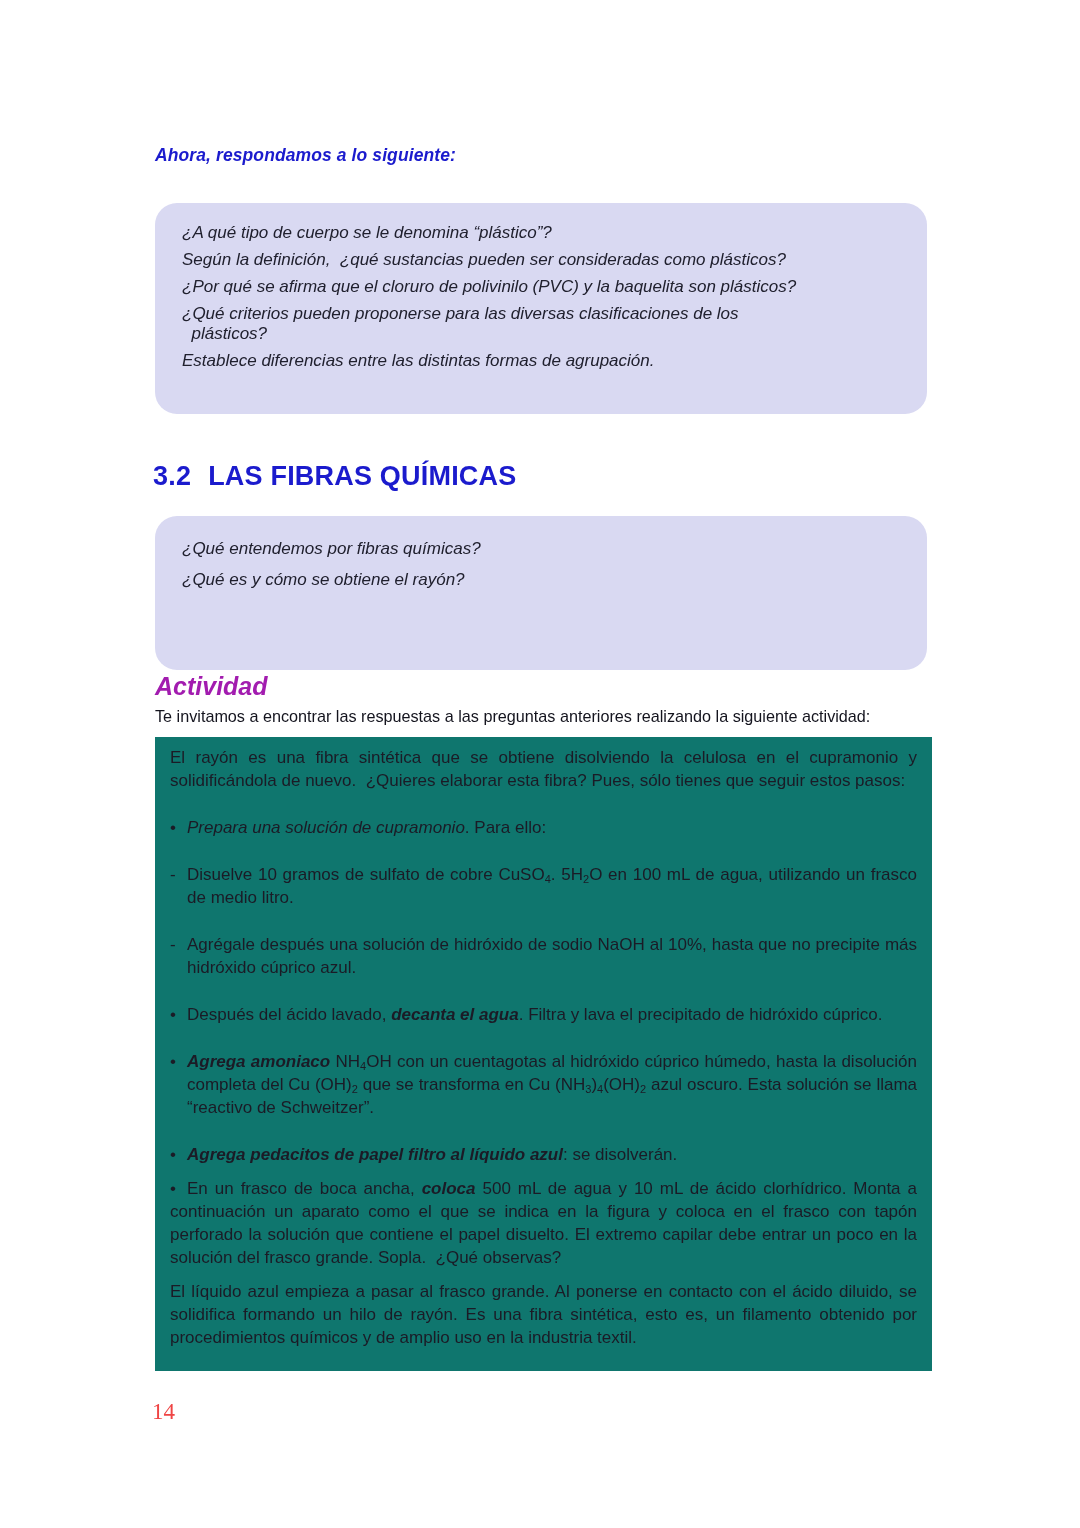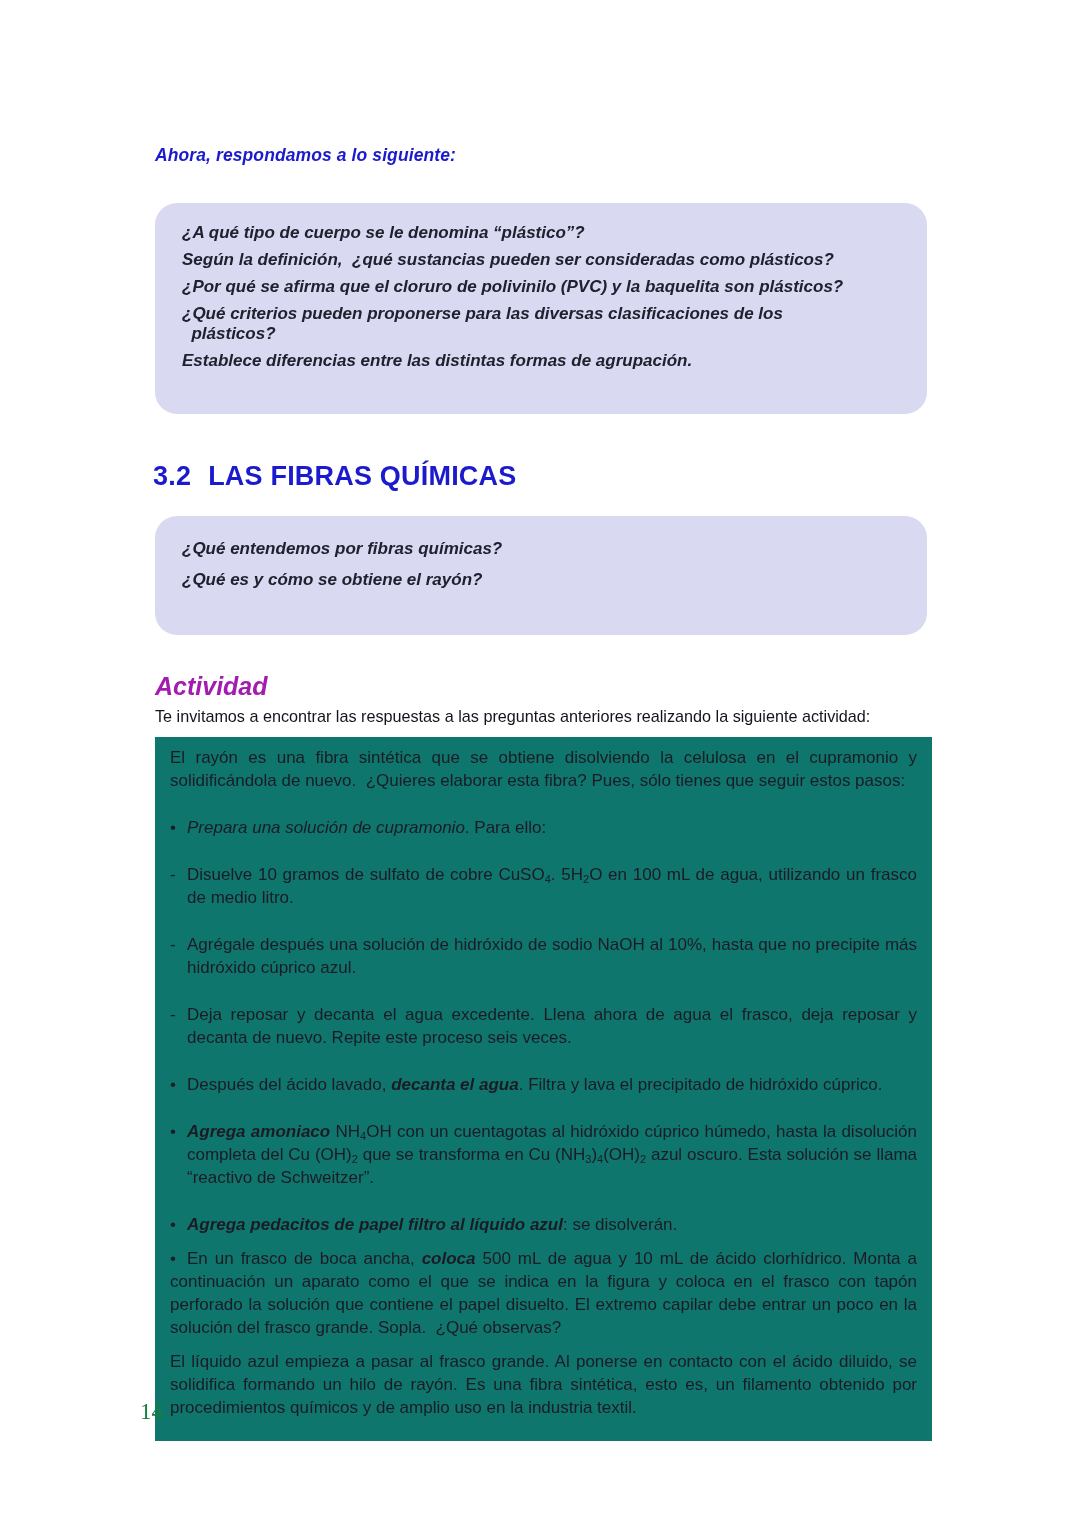--- a/index.html
+++ b/index.html
@@ -36,24 +36,23 @@
     font-size: 16.2px; color: #14141e;
     white-space: nowrap; letter-spacing: 0px;
   }
 
   
   .qbox {
     left: 155px; width: 772px;
     background: #d9d9f2;
     border-radius: 22px;
     padding: 20px 24px 20px 27px;
-    font-weight: bold;
   }
   .qbox-1 { top: 203px; height: 211px; }
-  .qbox-2 { top: 516px; height: 119px; padding-top: 23px; }
+  .qbox-2 { top: 516px; height: 154px; padding-top: 23px; }
   .q {
     margin: 0 0 7px 0;
     font-size: 17px; line-height: 20px;
     font-style: italic; color: #20202e;
     white-space: pre-wrap;
   }
   .qbox-2 .q { margin-bottom: 11px; }
 
   
   .abox {
@@ -72,23 +71,23 @@
   .mk { display: inline-block; width: 17px; margin-left: -17px; }
   .mk-flat { display: inline-block; width: 17px; }
   .it { font-style: italic; }
   .bi { font-weight: bold; font-style: italic; }
   sub {
     font-size: 11px; line-height: 0;
     position: relative; top: 3px; vertical-align: baseline;
   }
 
   .page-number {
-    left: 140px; top: 1399px;
+    left: 152px; top: 1399px;
     font-family: "Liberation Serif", serif;
-    font-size: 23px; color: #15803d;
+    font-size: 23px; color: #ef4444;
   }
 </style>
 </head>
 <body>
 
 <div class="abs intro-heading">Ahora, respondamos a lo siguiente:</div>
 
 <div class="abs qbox qbox-1">
   <p class="q">¿A qué tipo de cuerpo se le denomina “plástico”?</p>
   <p class="q">Según la definición,  ¿qué sustancias pueden ser consideradas como plásticos?</p>
@@ -111,21 +110,20 @@
 <div class="abs abox">
 
   <div class="bx-item">El rayón es una fibra sintética que se obtiene disolviendo la celulosa en el cupramonio y solidificándola de nuevo.&nbsp; ¿Quieres elaborar esta fibra? Pues, sólo tienes que seguir estos pasos:</div>
 
   <div class="bx-item hang"><span class="mk">•</span><span class="it">Prepara una solución de cupramonio</span><span>. Para ello:</span></div>
 
   <div class="bx-item hang"><span class="mk">-</span><span>Disuelve 10 gramos de sulfato de cobre CuSO</span><sub>4</sub><span>. 5H</span><sub>2</sub><span>O en 100 mL de agua, utilizando un frasco de medio litro.</span></div>
 
   <div class="bx-item hang"><span class="mk">-</span><span>Agrégale después una solución de hidróxido de sodio NaOH al 10%, hasta que no precipite más hidróxido cúprico azul.</span></div>
 
-  <div class="bx-item hang"><span class="mk">-</span><span>Deja reposar y decanta el agua excedente. Llena ahora de agua el frasco, deja reposar y decanta de nuevo. Repite este proceso seis veces.</span></div>
 
   <div class="bx-item hang"><span class="mk">•</span><span>Después del ácido lavado, </span><span class="bi">decanta el agua</span><span>. Filtra y lava el precipitado de hidróxido cúprico.</span></div>
 
   <div class="bx-item hang"><span class="mk">•</span><span class="bi">Agrega amoniaco </span><span>NH</span><sub>4</sub><span>OH con un cuentagotas al hidróxido cúprico húmedo, hasta la disolución completa del Cu (OH)</span><sub>2</sub><span> que se transforma en Cu (NH</span><sub>3</sub><span>)</span><sub>4</sub><span>(OH)</span><sub>2</sub><span> azul oscuro. Esta solución se llama “reactivo de Schweitzer”.</span></div>
 
   <div class="bx-item hang"><span class="mk">•</span><span class="bi">Agrega pedacitos de papel filtro al líquido azul</span><span>: se disolverán.</span></div>
 
   <div class="bx-item"><span class="mk-flat">•</span><span>En un frasco de boca ancha, </span><span class="bi">coloca</span><span> 500 mL de agua y 10 mL de ácido clorhídrico. Monta a continuación un aparato como el que se indica en la figura y coloca en el frasco con tapón perforado la solución que contiene el papel disuelto. El extremo capilar debe entrar un poco en la solución del frasco grande. Sopla.&nbsp; ¿Qué observas?</span></div>
 
   <div class="bx-item">El líquido azul empieza a pasar al frasco grande. Al ponerse en contacto con el ácido diluido, se solidifica formando un hilo de rayón. Es una fibra sintética, esto es, un filamento obtenido por procedimientos químicos y de amplio uso en la industria textil.</div>

